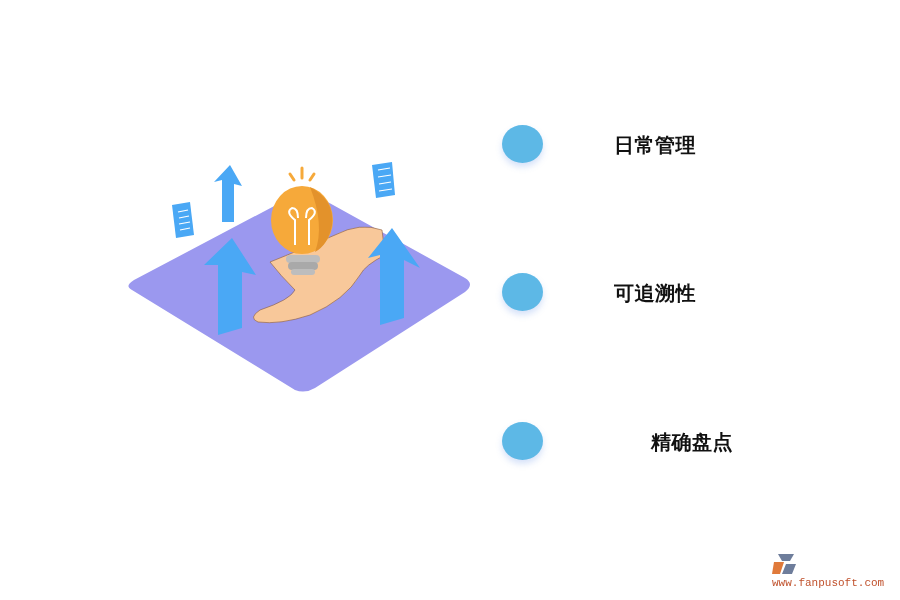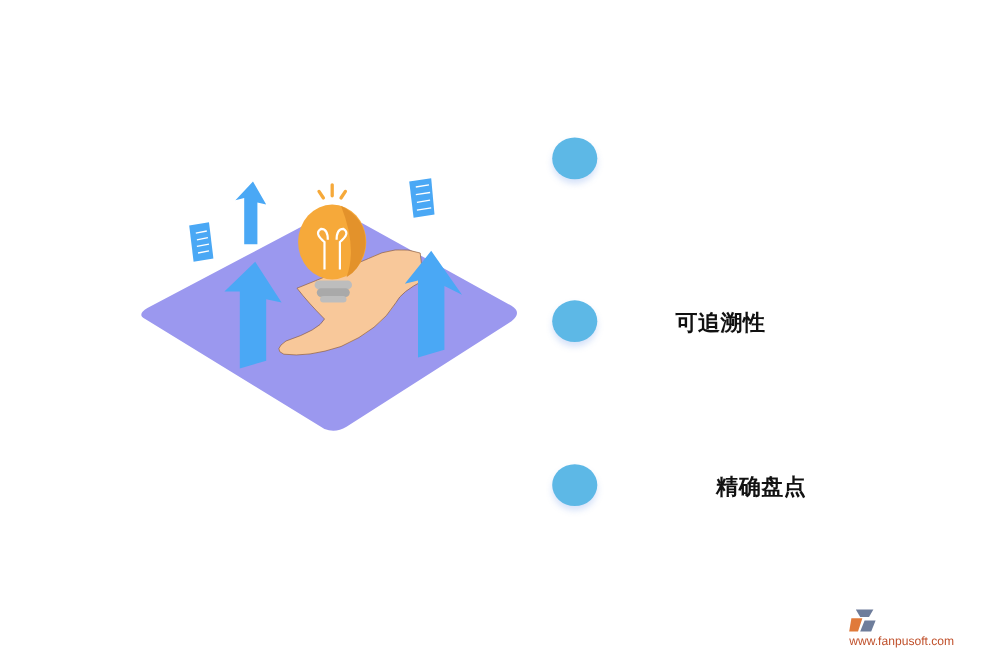--- a/index.html
+++ b/index.html
@@ -3,21 +3,21 @@
 <meta charset="utf-8">
 <style>
   html,body{margin:0;padding:0;}
   body{width:900px;height:600px;background:#ffffff;position:relative;overflow:hidden;font-family:"DejaVu Sans","Liberation Sans",sans-serif;}
   .illus{position:absolute;left:120px;top:150px;width:360px;height:250px;}
   .item{position:absolute;left:500px;width:260px;height:40px;}
   .dot{position:absolute;left:2px;top:0;width:41px;height:38px;border-radius:50%;background:#5db8e6;box-shadow:0 4px 6px rgba(93,140,230,0.25);}
   .label{position:absolute;top:7px;font-size:20px;font-weight:bold;color:#111;letter-spacing:0.5px;white-space:nowrap;}
   .logo{position:absolute;left:770px;top:550px;width:130px;height:45px;}
   .logo-cn{position:absolute;left:30px;top:0;font-size:21px;color:#5a6a8a;letter-spacing:1px;white-space:nowrap;}
-  .logo-url{position:absolute;left:2px;top:27px;font-family:Liberation Sans, sans-serif;font-size:11px;color:#c0512c;white-space:nowrap;}
+  .logo-url{position:absolute;left:2px;top:27px;font-family:Liberation Mono, monospace;font-size:11px;color:#c0512c;white-space:nowrap;}
   .logo-mark{position:absolute;left:0;top:2px;width:28px;height:24px;}
 </style>
 </head>
 <body>
 
 <div class="illus">
   <svg width="360" height="250" viewBox="0 0 360 250">
 
     <path d="M12 140 Q4 136 14 130 L175 45 Q185 40 195 45 L345 128 Q355 134 345 142 L195 238 Q185 244 175 240 Z" fill="#9b98ef"></path>
 
@@ -53,20 +53,21 @@
         <line x1="170" y1="24" x2="174" y2="30"></line>
         <line x1="194" y1="24" x2="190" y2="30"></line>
     </g>
 
     <path d="M260 175 L260 105 L248 108 L272 78 L300 118 L284 110 L284 168 Z" fill="#4aa8f5"></path>
   </svg>
 </div>
 
 <div class="item" style="top:125px;">
   <div class="dot"></div>
+  <div class="label" style="left:114px;">日常管理</div>
 </div>
 
 <div class="item" style="top:273px;">
   <div class="dot"></div>
   <div class="label" style="left:114px;">可追溯性</div>
 </div>
 
 <div class="item" style="top:422px;">
   <div class="dot"></div>
   <div class="label" style="left:124px;margin-left:27px;">精确盘点</div>

